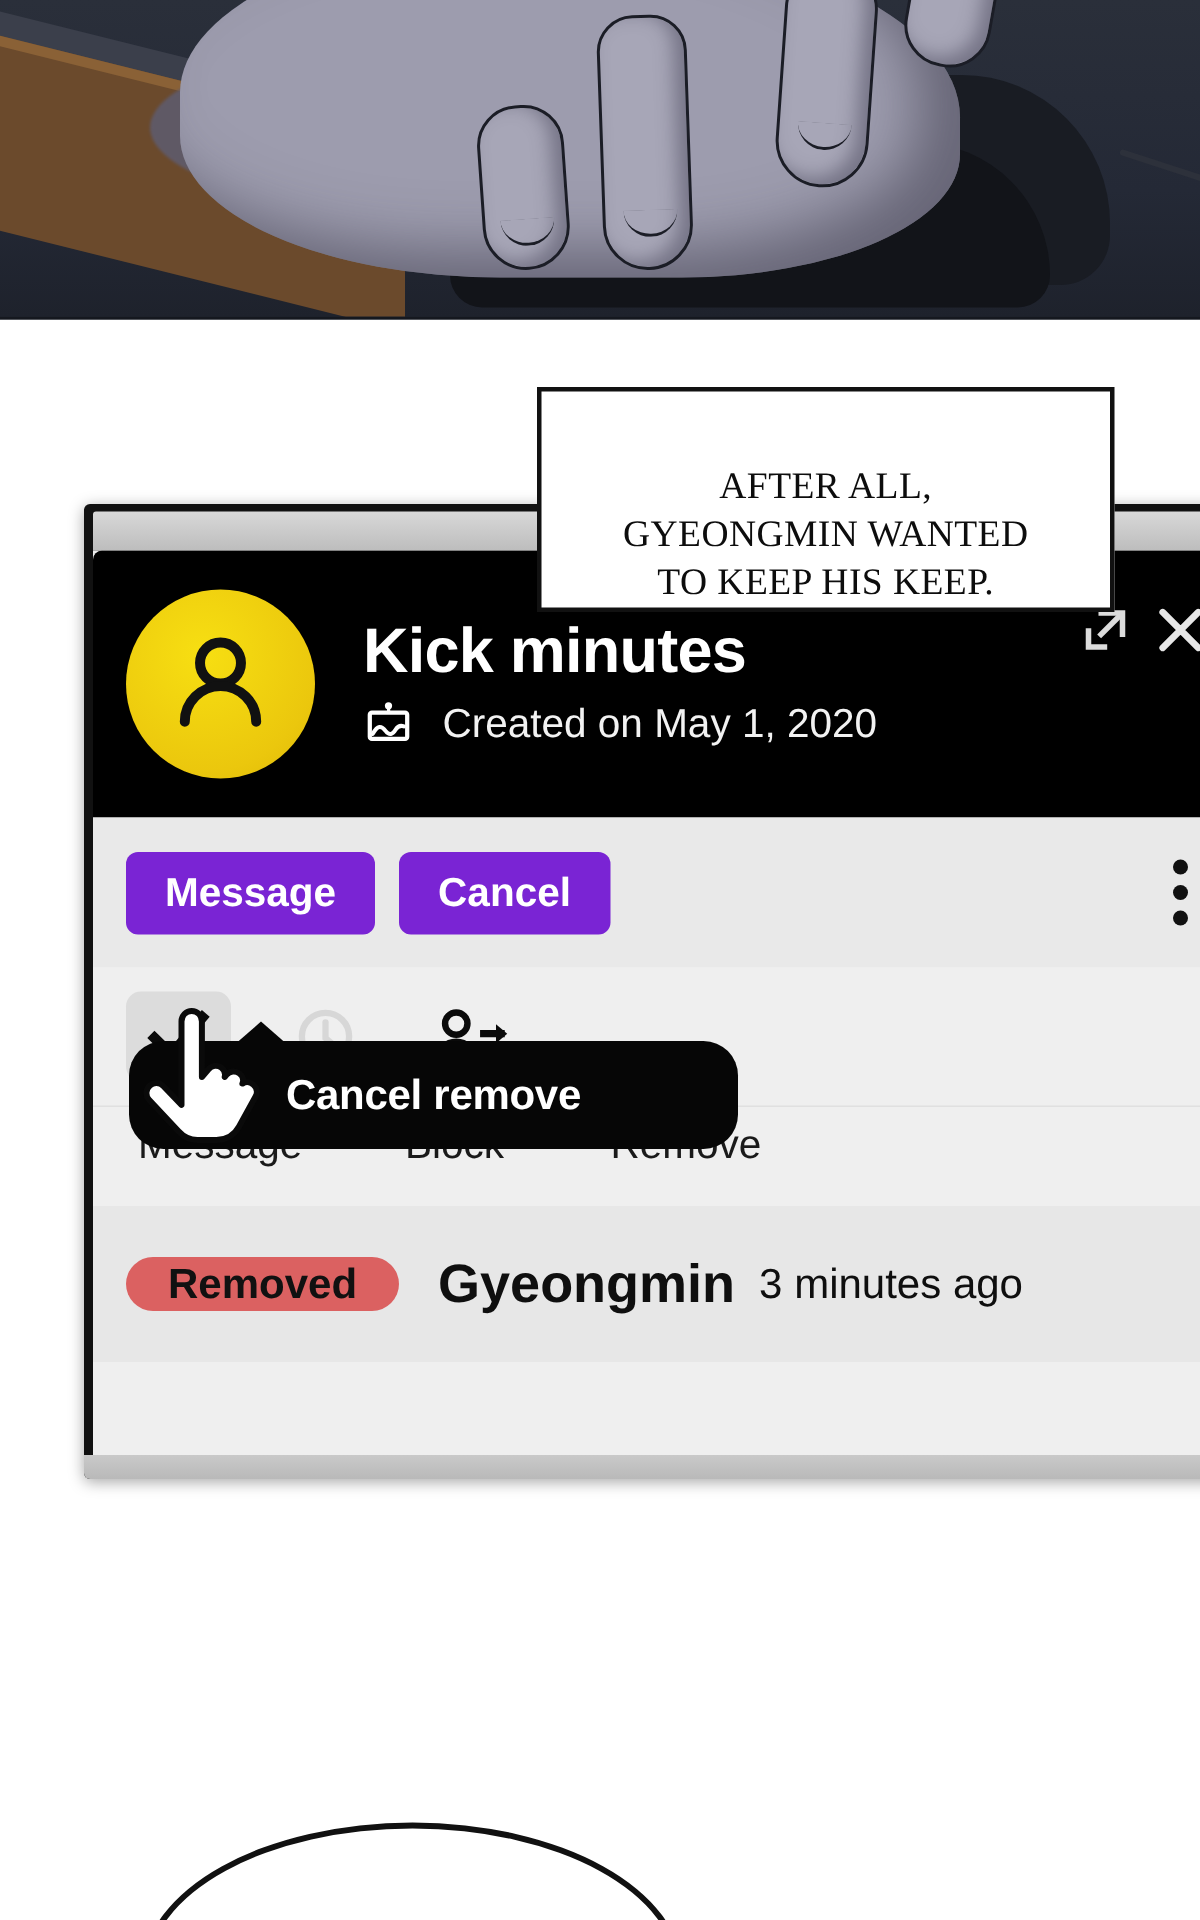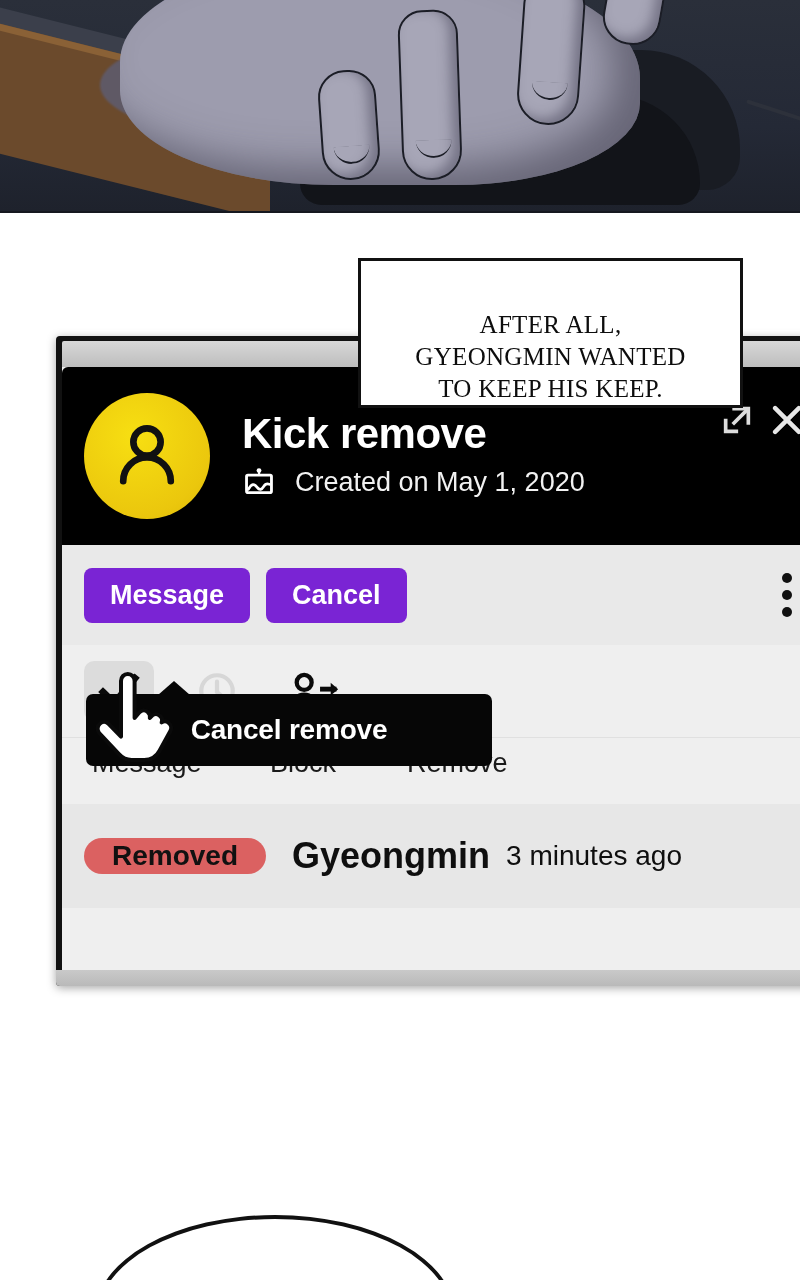--- a/index.html
+++ b/index.html
@@ -164,21 +164,21 @@
     font-size: 27px; color: #1a1a1a; font-weight: 400;
     position: absolute; top: 10px;
   }
   .lbl-message { left: 30px; }
   .lbl-block   { left: 208px; }
   .lbl-remove  { left: 345px; }
 
   
   .tooltip {
     position: absolute; left: 24px; top: -44px; width: 406px; height: 72px;
-    background: #060606; border-radius: 7px;
+    background: #060606; border-radius: 23px;
     display: flex; align-items: center; justify-content: center;
     z-index: 30;
   }
   .tooltip-text { color: #ffffff; font-size: 28px; font-weight: 700; letter-spacing: -.2px; }
   .tooltip-notch {
     position: absolute; left: 72px; top: -13px; width: 0; height: 0;
     border-left: 16px solid transparent; border-right: 16px solid transparent;
     border-bottom: 14px solid #060606;
   }
 
@@ -245,21 +245,21 @@
 
       <div class="profile-header">
         <div class="avatar">
           <svg width="84" height="84" viewBox="0 0 24 24">
             <circle cx="12" cy="8" r="3.9" fill="none" stroke="#111" stroke-width="1.9"></circle>
             <path d="M5.2 19.2a6.8 6.8 0 0 1 13.6 0" fill="none" stroke="#111" stroke-width="1.9" stroke-linecap="round"></path>
           </svg>
         </div>
 
         <div class="profile-text">
-          <div class="profile-name">Kick remove</div>
+          <div class="profile-name">Kick minutes</div>
           <div class="profile-meta">
             <svg width="34" height="34" viewBox="0 0 24 24">
               <circle cx="12" cy="3.2" r="1.7" fill="#fff"></circle>
               <rect x="11.3" y="4.3" width="1.5" height="2.2" fill="#fff"></rect>
               <rect x="3.2" y="6.4" width="17.6" height="12.4" rx="1" fill="none" stroke="#fff" stroke-width="2"></rect>
               <path d="M4.6 16.4c2.2-4.1 4-4.1 6.1-1.3 1.7 2.2 3.3 1.6 4.6-.6 1-1.7 2.3-2.2 4-1.6" fill="none" stroke="#fff" stroke-width="1.9" stroke-linecap="round"></path>
             </svg>
             <span class="profile-meta-text">Created on May 1, 2020</span>
           </div>
         </div>

